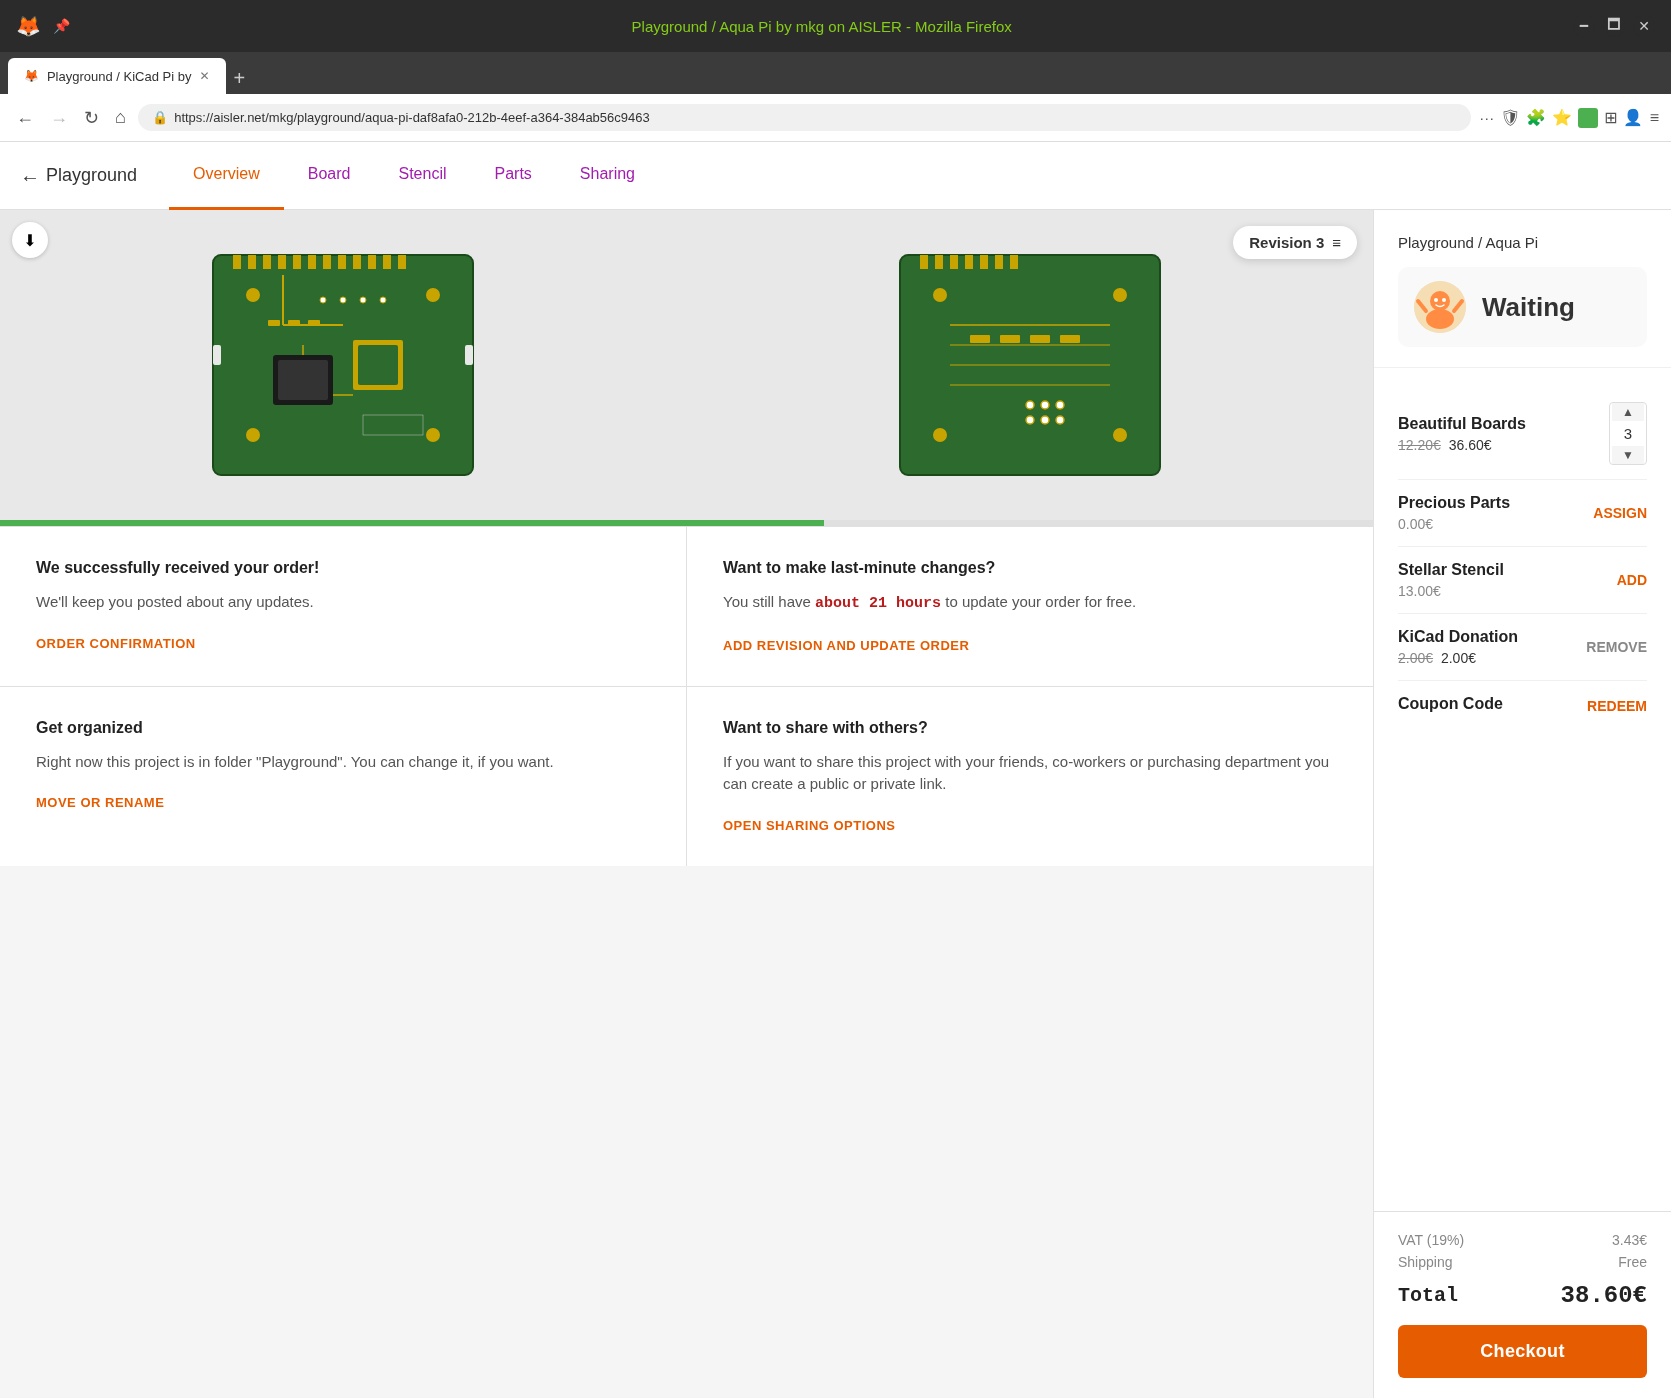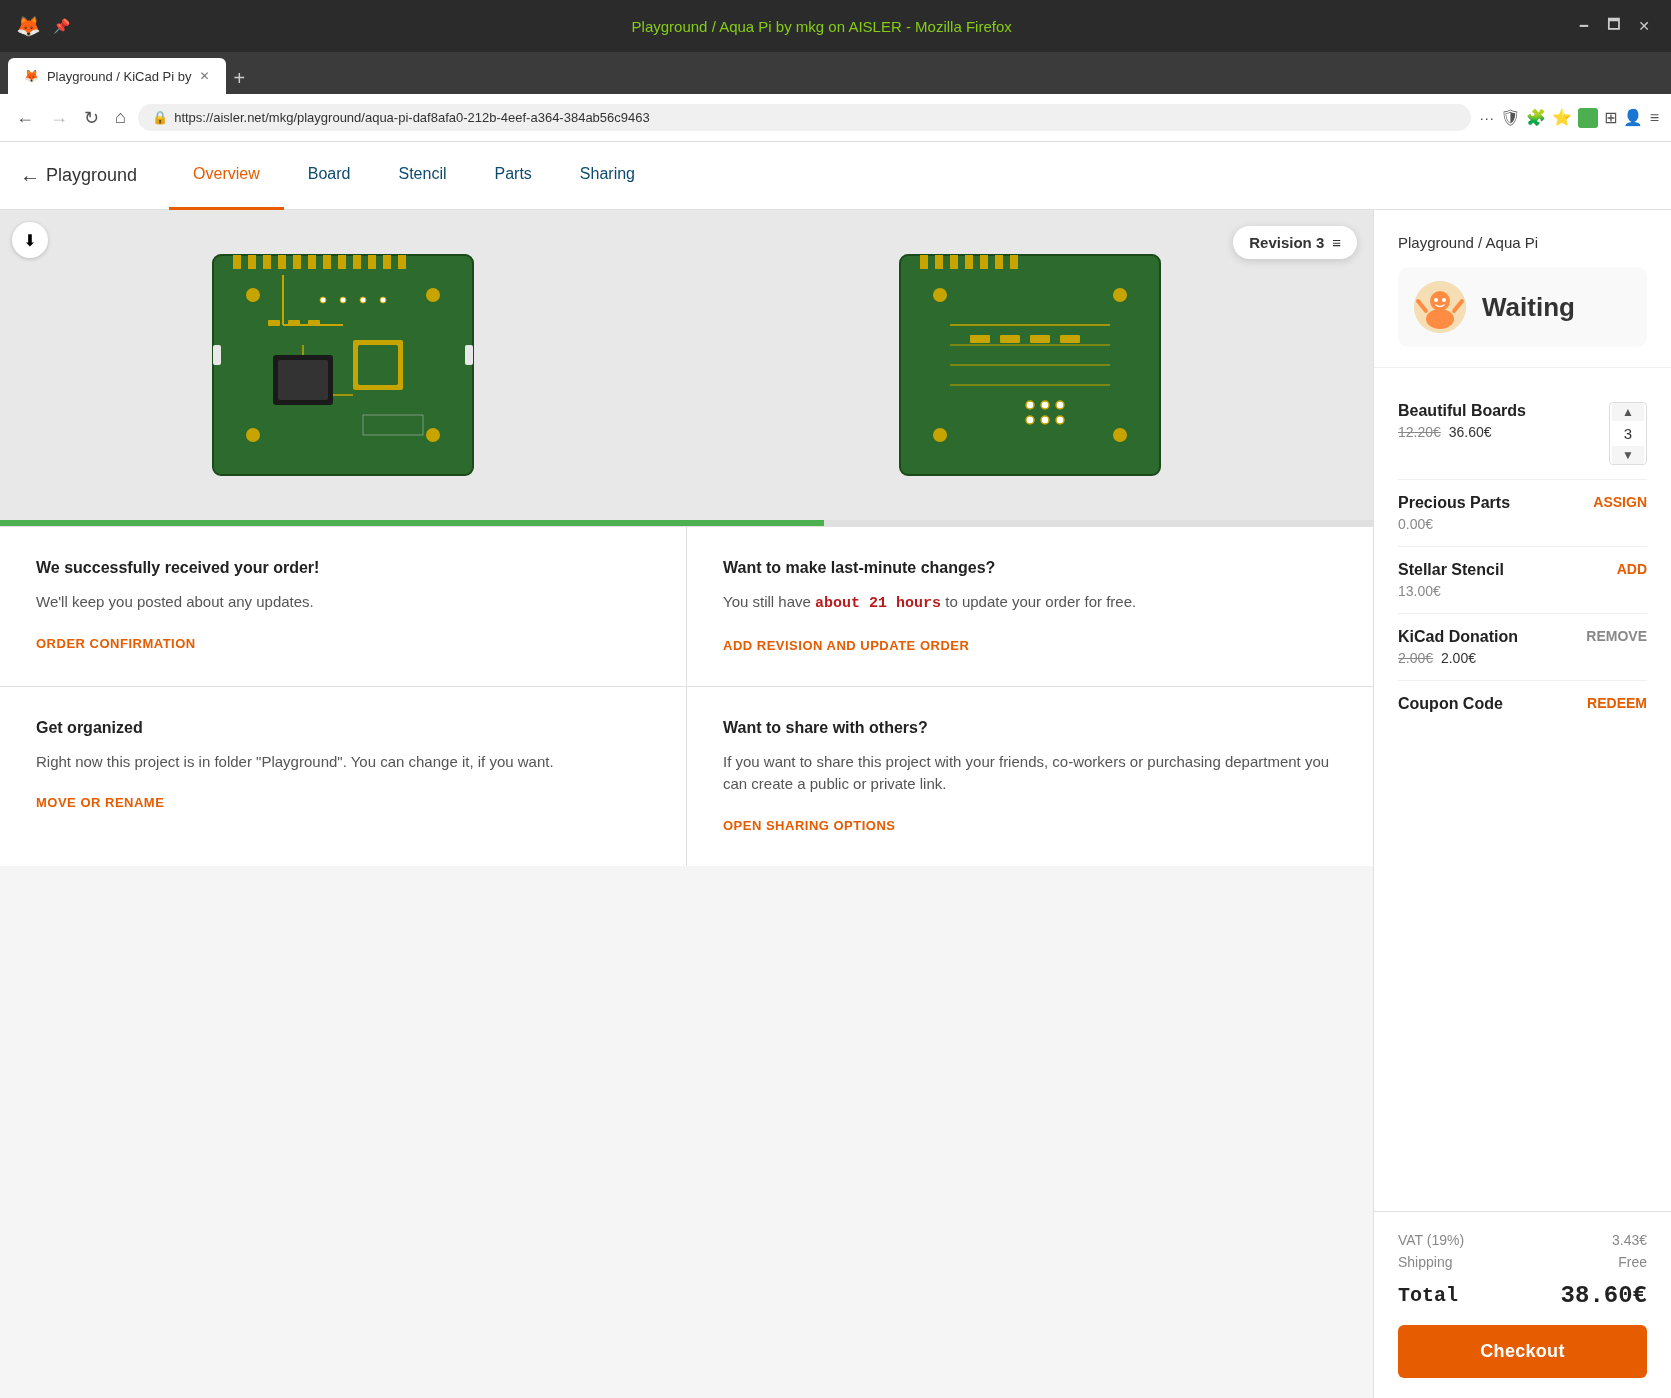--- a/index.html
+++ b/index.html
@@ -29,21 +29,21 @@
     .nav-icon { color: #555; font-size: 16px; cursor: pointer; }
 
     
     .app-content { flex: 1; background: #f5f5f5; display: flex; flex-direction: column; overflow: hidden; }
 
     
     .app-nav { background: #fff; border-bottom: 1px solid #e0e0e0; display: flex; align-items: center; padding: 0 20px; height: 68px; }
     .app-nav-back { display: flex; align-items: center; gap: 6px; color: #333; font-size: 18px; font-weight: 500; cursor: pointer; margin-right: 32px; text-decoration: none; }
     .app-nav-back-arrow { font-size: 20px; }
     .app-tabs { display: flex; gap: 0; }
-    .app-tab { padding: 0 24px; height: 68px; display: flex; align-items: center; font-size: 16px; color: #0c4a6e; cursor: pointer; border-bottom: 3px solid transparent; }
+    .app-tab { padding: 0 24px; height: 68px; display: flex; align-items: center; font-size: 16px; color: #a21caf; cursor: pointer; border-bottom: 3px solid transparent; }
     .app-tab.active { color: #e65c00; border-bottom: 3px solid #e65c00; }
 
     
     .main-layout { display: flex; flex: 1; overflow: hidden; }
     .main-content { flex: 1; overflow-y: auto; padding: 0; }
 
     
     .pcb-section { background: #e8e8e8; display: flex; align-items: center; justify-content: center; position: relative; height: 310px; }
     .pcb-image-left { flex: 1; display: flex; align-items: center; justify-content: center; position: relative; }
     .pcb-image-right { flex: 1; display: flex; align-items: center; justify-content: center; position: relative; }
@@ -62,21 +62,21 @@
     .sidebar { width: 298px; background: #fff; border-left: 1px solid #e0e0e0; display: flex; flex-direction: column; padding: 0; overflow-y: auto; }
     .sidebar-header { padding: 24px 24px 20px; border-bottom: 1px solid #f0f0f0; }
     .sidebar-breadcrumb { font-size: 15px; color: #888; margin-bottom: 16px; }
     .sidebar-breadcrumb span { color: #333; font-weight: 500; }
     .status-row { display: flex; align-items: center; gap: 16px; background: #f9f9f9; border-radius: 10px; padding: 14px 16px; }
     .status-avatar { width: 52px; height: 52px; border-radius: 50%; background: #f0e0d0; display: flex; align-items: center; justify-content: center; font-size: 28px; overflow: hidden; }
     .status-text { font-size: 26px; font-weight: 600; color: #333; }
 
     
     .order-details { padding: 20px 24px; flex: 1; }
-    .order-item { display: flex; align-items: flex-start; justify-content: space-between; padding: 14px 0; border-bottom: 1px solid #f0f0f0; }
+    .order-item { display: flex; align-items: center; justify-content: space-between; padding: 14px 0; border-bottom: 1px solid #f0f0f0; }
     .order-item:last-child { border-bottom: none; }
     .order-item-name { font-size: 16px; font-weight: 600; color: #222; margin-bottom: 4px; }
     .order-item-price { font-size: 14px; color: #888; }
     .order-item-price .original { text-decoration: line-through; margin-right: 4px; }
     .order-item-price .current { color: #333; font-weight: 500; }
     .order-item-action { font-size: 14px; font-weight: 700; color: #e65c00; cursor: pointer; }
     .qty-spinner { display: flex; flex-direction: column; align-items: center; border: 1px solid #ddd; border-radius: 4px; overflow: hidden; }
     .qty-value { padding: 4px 14px; font-size: 15px; font-weight: 500; color: #333; }
     .qty-btn { background: #f5f5f5; border: none; cursor: pointer; padding: 2px 10px; font-size: 12px; color: #555; }
 

